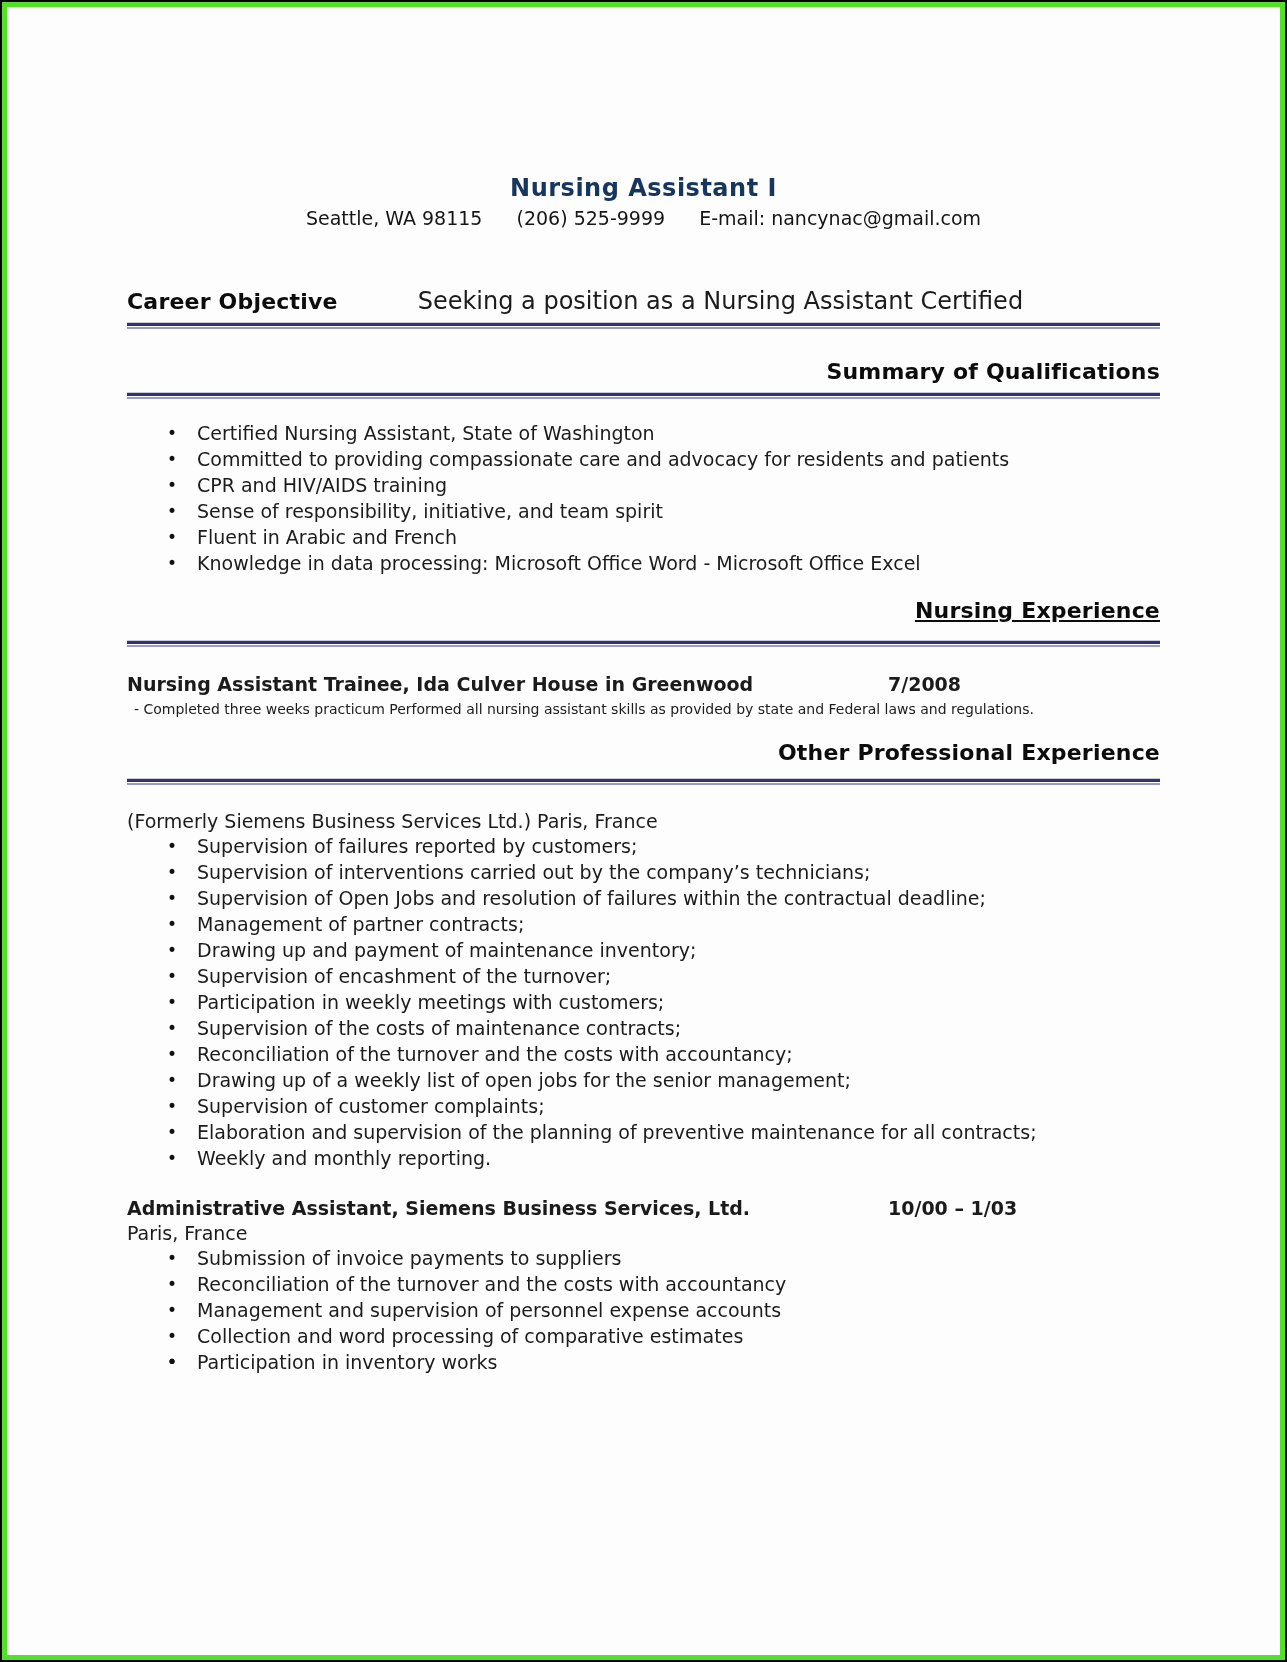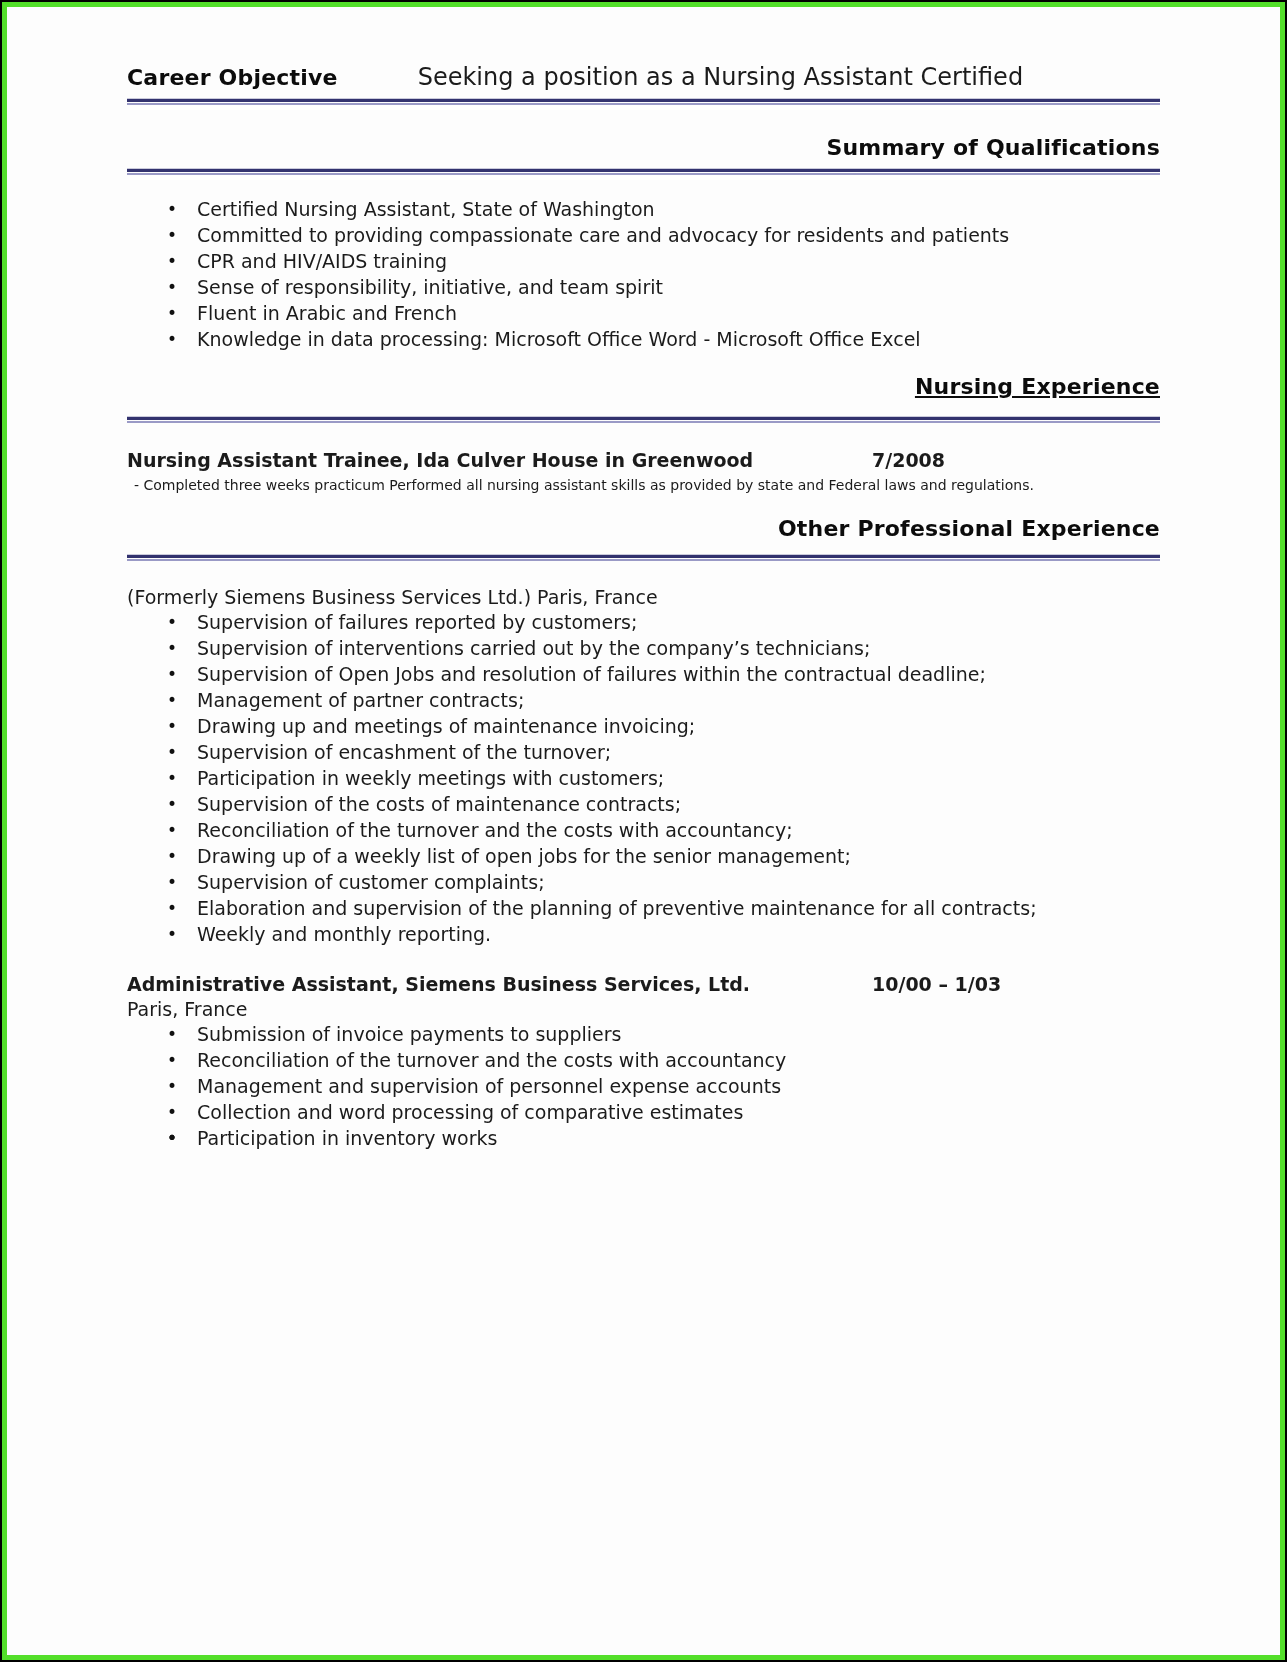--- a/index.html
+++ b/index.html
@@ -55,30 +55,38 @@
   
   ul.bullets{margin:0;padding:0;list-style:none;font-size:19px;line-height:25px;}
   ul.bullets.first{margin-top:22px;}
   ul.bullets li{position:relative;padding-left:70px;margin-bottom:1px;}
   ul.bullets li .marker{
     position:absolute;left:40px;top:0;font-size:17px;line-height:25px;color:#111;
   }
   
   .job{margin-top:24px;}
   .job-title-row{position:relative;font-size:19px;line-height:26px;font-weight:bold;}
-  .job-date{position:absolute;left:745px;top:0;font-weight:bold;white-space:nowrap;}
+  .job-date{position:absolute;left:761px;top:0;font-weight:bold;white-space:nowrap;}
   .job-desc{margin:0;font-size:14px;line-height:25px;max-width:940px;text-indent:7px;}
   .job-sub{margin:0;font-size:19px;line-height:25px;}
 </style>
 </head>
 <body>
 
 <div class="canvas">
   <div class="page">
 
+    <div class="header">
+      <h1 class="doc-title">Nursing Assistant I</h1>
+      <p class="contact">
+        <span class="part">Seattle, WA 98115</span>
+        <span class="part">(206) 525-9999</span>
+        <span class="part"><span>E-mail:</span> <span>nancynac@gmail.com</span></span>
+      </p>
+    </div>
 
     <div class="co-row">
       <h2 class="sec">Career Objective</h2>
       <span class="co-text">Seeking a position as a Nursing Assistant Certified</span>
     </div>
     <div class="rule"></div>
 
     <h2 class="sec spaced">Summary of Qualifications</h2>
     <div class="rule"></div>
     <ul class="bullets first">
@@ -104,21 +112,21 @@
     <h2 class="sec spaced-ope">Other Professional Experience</h2>
     <div class="rule rule-ope"></div>
 
     <div class="job">
       <p class="job-sub">(Formerly Siemens Business Services Ltd.) Paris, France</p>
       <ul class="bullets">
           <li><span class="marker">•</span><span>Supervision of failures reported by customers;</span></li>
           <li><span class="marker">•</span><span>Supervision of interventions carried out by the company’s technicians;</span></li>
           <li><span class="marker">•</span><span>Supervision of Open Jobs and resolution of failures within the contractual deadline;</span></li>
           <li><span class="marker">•</span><span>Management of partner contracts;</span></li>
-          <li><span class="marker">•</span><span>Drawing up and meetings of maintenance invoicing;</span></li>
+          <li><span class="marker">•</span><span>Drawing up and payment of maintenance inventory;</span></li>
           <li><span class="marker">•</span><span>Supervision of encashment of the turnover;</span></li>
           <li><span class="marker">•</span><span>Participation in weekly meetings with customers;</span></li>
           <li><span class="marker">•</span><span>Supervision of the costs of maintenance contracts;</span></li>
           <li><span class="marker">•</span><span>Reconciliation of the turnover and the costs with accountancy;</span></li>
           <li><span class="marker">•</span><span>Drawing up of a weekly list of open jobs for the senior management;</span></li>
           <li><span class="marker">•</span><span>Supervision of customer complaints;</span></li>
           <li><span class="marker">•</span><span>Elaboration and supervision of the planning of preventive maintenance for all contracts;</span></li>
           <li><span class="marker">•</span><span>Weekly and monthly reporting.</span></li>
         </ul>
     </div>

